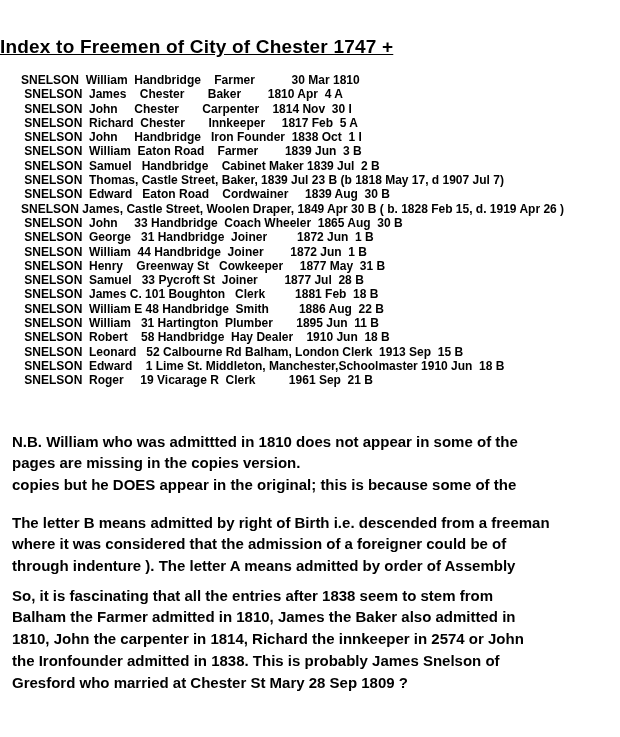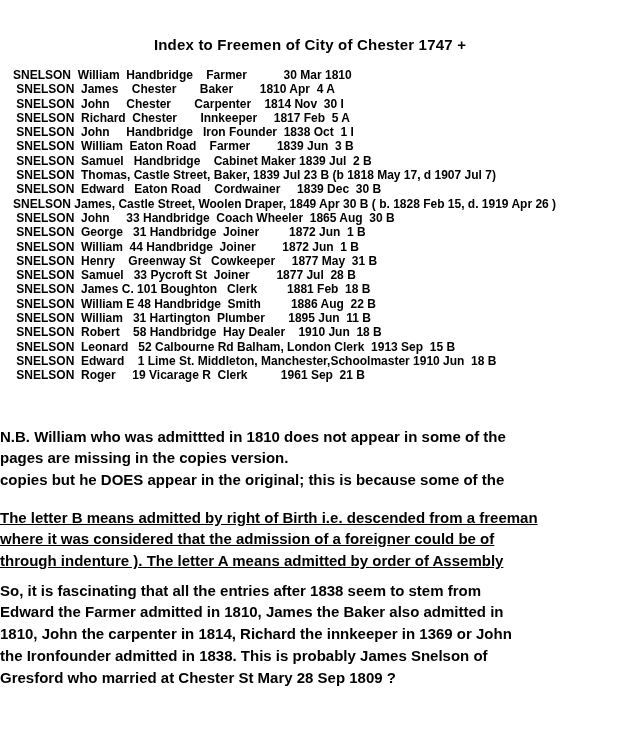--- a/index.html
+++ b/index.html
@@ -8,60 +8,60 @@
     height: 737px;
     background: #ffffff;
     overflow: hidden;
     font-family: "Liberation Sans", "DejaVu Sans", sans-serif;
     font-weight: 700;
     color: #000000;
     -webkit-font-smoothing: none;
   }
   .page-title {
     margin-top: 36px;
-    text-align: center;
-    font-size: 15px;
+    font-size: 19px;
+    text-decoration: underline;
     letter-spacing: 0.2px;
   }
   .index-list {
     margin-top: 15px;
-    padding-left: 13px;
+    padding-left: 21px;
     font-size: 12px;
     line-height: 14.3px;
   }
   .index-row {
     white-space: pre;
   }
   .note {
-    padding-left: 0;
+    padding-left: 12px;
     font-size: 15px;
     line-height: 21.7px;
   }
   .note-line { white-space: pre; }
   .note-nb        { margin-top: 43px; }
-  .note-letters   { margin-top: 16px; text-decoration: underline; }
+  .note-letters   { margin-top: 16px; }
   .note-spec      { margin-top: 8px; }
 </style>
 </head>
 <body>
 
 <div>
 
   <div class="page-title">Index to Freemen of City of Chester 1747 +</div>
 
   <div class="index-list">
     <div class="index-row">SNELSON  William  Handbridge    Farmer           30 Mar 1810</div>
     <div class="index-row"> SNELSON  James    Chester       Baker        1810 Apr  4 A</div>
     <div class="index-row"> SNELSON  John     Chester       Carpenter    1814 Nov  30 I</div>
     <div class="index-row"> SNELSON  Richard  Chester       Innkeeper     1817 Feb  5 A</div>
     <div class="index-row"> SNELSON  John     Handbridge   Iron Founder  1838 Oct  1 I</div>
     <div class="index-row"> SNELSON  William  Eaton Road    Farmer        1839 Jun  3 B</div>
     <div class="index-row"> SNELSON  Samuel   Handbridge    Cabinet Maker 1839 Jul  2 B</div>
     <div class="index-row"> SNELSON  Thomas, Castle Street, Baker, 1839 Jul 23 B (b 1818 May 17, d 1907 Jul 7)</div>
-    <div class="index-row"> SNELSON  Edward   Eaton Road    Cordwainer     1839 Dec  30 B</div>
+    <div class="index-row"> SNELSON  Edward   Eaton Road    Cordwainer     1839 Aug  30 B</div>
     <div class="index-row">SNELSON James, Castle Street, Woolen Draper, 1849 Apr 30 B ( b. 1828 Feb 15, d. 1919 Apr 26 )</div>
     <div class="index-row"> SNELSON  John     33 Handbridge  Coach Wheeler  1865 Aug  30 B</div>
     <div class="index-row"> SNELSON  George   31 Handbridge  Joiner         1872 Jun  1 B</div>
     <div class="index-row"> SNELSON  William  44 Handbridge  Joiner        1872 Jun  1 B</div>
     <div class="index-row"> SNELSON  Henry    Greenway St   Cowkeeper     1877 May  31 B</div>
     <div class="index-row"> SNELSON  Samuel   33 Pycroft St  Joiner        1877 Jul  28 B</div>
     <div class="index-row"> SNELSON  James C. 101 Boughton   Clerk         1881 Feb  18 B</div>
     <div class="index-row"> SNELSON  William E 48 Handbridge  Smith         1886 Aug  22 B</div>
     <div class="index-row"> SNELSON  William   31 Hartington  Plumber       1895 Jun  11 B</div>
     <div class="index-row"> SNELSON  Robert    58 Handbridge  Hay Dealer    1910 Jun  18 B</div>
@@ -77,19 +77,19 @@
   </div>
 
   <div class="note note-letters">
     <div class="note-line">The letter B means admitted by right of Birth i.e. descended from a freeman</div>
     <div class="note-line">where it was considered that the admission of a foreigner could be of</div>
     <div class="note-line">through indenture ). The letter A means admitted by order of Assembly</div>
   </div>
 
   <div class="note note-spec">
     <div class="note-line">So, it is fascinating that all the entries after 1838 seem to stem from</div>
-    <div class="note-line">Edward the Farmer admitted in 1810, James the Baker also admitted in</div>
-    <div class="note-line">1810, John the carpenter in 1814, Richard the innkeeper in 1369 or John</div>
+    <div class="note-line">Balham the Farmer admitted in 1810, James the Baker also admitted in</div>
+    <div class="note-line">1810, John the carpenter in 1814, Richard the innkeeper in 2574 or John</div>
     <div class="note-line">the Ironfounder admitted in 1838. This is probably James Snelson of</div>
     <div class="note-line">Gresford who married at Chester St Mary 28 Sep 1809 ?</div>
   </div>
 
 </div>
 
 </body></html>

